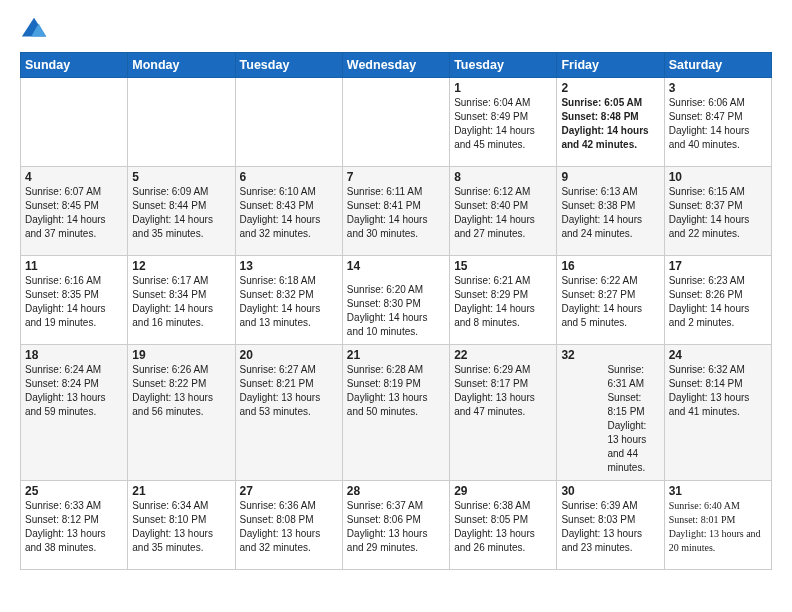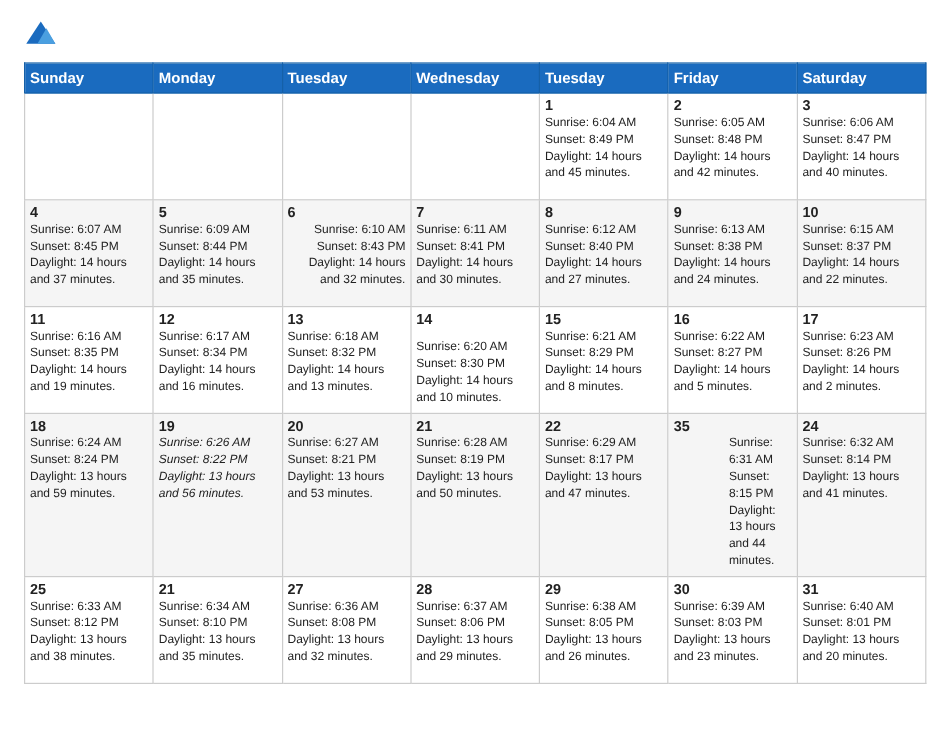--- a/index.html
+++ b/index.html
@@ -141,21 +141,21 @@
           <td class="empty-cell"></td>
           <td class="empty-cell"></td>
           <td>
             <span class="day-number">1</span>
             <div class="day-info" style="white-space: pre-line;">Sunrise: 6:04 AM
 Sunset: 8:49 PM
 Daylight: 14 hours and 45 minutes.</div>
           </td>
           <td>
             <span class="day-number">2</span>
-            <div class="day-info" style="white-space: pre-line;">Sunrise: 6:05 AM
+            <div class="day-info" style="white-space: pre-line; font-weight: bold;">Sunrise: 6:05 AM
 Sunset: 8:48 PM
 Daylight: 14 hours and 42 minutes.</div>
           </td>
           <td>
             <span class="day-number">3</span>
             <div class="day-info" style="white-space: pre-line;">Sunrise: 6:06 AM
 Sunset: 8:47 PM
 Daylight: 14 hours and 40 minutes.</div>
           </td>
         </tr>
@@ -167,21 +167,21 @@
 Daylight: 14 hours and 37 minutes.</div>
           </td>
           <td>
             <span class="day-number">5</span>
             <div class="day-info" style="white-space: pre-line;">Sunrise: 6:09 AM
 Sunset: 8:44 PM
 Daylight: 14 hours and 35 minutes.</div>
           </td>
           <td>
             <span class="day-number">6</span>
-            <div class="day-info" style="white-space: pre-line; text-align: right;">Sunrise: 6:10 AM
+            <div class="day-info" style="white-space: pre-line;">Sunrise: 6:10 AM
 Sunset: 8:43 PM
 Daylight: 14 hours and 32 minutes.</div>
           </td>
           <td>
             <span class="day-number">7</span>
             <div class="day-info" style="white-space: pre-line;">Sunrise: 6:11 AM
 Sunset: 8:41 PM
 Daylight: 14 hours and 30 minutes.</div>
           </td>
           <td>
@@ -249,21 +249,21 @@
         </tr>
         <tr class="row-even">
           <td>
             <span class="day-number">18</span>
             <div class="day-info" style="white-space: pre-line;">Sunrise: 6:24 AM
 Sunset: 8:24 PM
 Daylight: 13 hours and 59 minutes.</div>
           </td>
           <td>
             <span class="day-number">19</span>
-            <div class="day-info" style="white-space: pre-line; font-style: italic;">Sunrise: 6:26 AM
+            <div class="day-info" style="white-space: pre-line;">Sunrise: 6:26 AM
 Sunset: 8:22 PM
 Daylight: 13 hours and 56 minutes.</div>
           </td>
           <td>
             <span class="day-number">20</span>
             <div class="day-info" style="white-space: pre-line;">Sunrise: 6:27 AM
 Sunset: 8:21 PM
 Daylight: 13 hours and 53 minutes.</div>
           </td>
           <td>
@@ -272,21 +272,21 @@
 Sunset: 8:19 PM
 Daylight: 13 hours and 50 minutes.</div>
           </td>
           <td>
             <span class="day-number">22</span>
             <div class="day-info" style="white-space: pre-line;">Sunrise: 6:29 AM
 Sunset: 8:17 PM
 Daylight: 13 hours and 47 minutes.</div>
           </td>
           <td>
-            <span class="day-number">35</span>
+            <span class="day-number">32</span>
             <div class="day-info" style="white-space: pre-line; margin-left: 46px;">Sunrise: 6:31 AM
 Sunset: 8:15 PM
 Daylight: 13 hours and 44 minutes.</div>
           </td>
           <td>
             <span class="day-number">24</span>
             <div class="day-info" style="white-space: pre-line;">Sunrise: 6:32 AM
 Sunset: 8:14 PM
 Daylight: 13 hours and 41 minutes.</div>
           </td>
@@ -323,20 +323,20 @@
 Daylight: 13 hours and 26 minutes.</div>
           </td>
           <td>
             <span class="day-number">30</span>
             <div class="day-info" style="white-space: pre-line;">Sunrise: 6:39 AM
 Sunset: 8:03 PM
 Daylight: 13 hours and 23 minutes.</div>
           </td>
           <td>
             <span class="day-number">31</span>
-            <div class="day-info" style="white-space: pre-line;">Sunrise: 6:40 AM
+            <div class="day-info" style="white-space: pre-line; font-family: Liberation Serif, serif;">Sunrise: 6:40 AM
 Sunset: 8:01 PM
 Daylight: 13 hours and 20 minutes.</div>
           </td>
         </tr>
       </tbody>
   </table>
 </div>
 
 </body></html>

